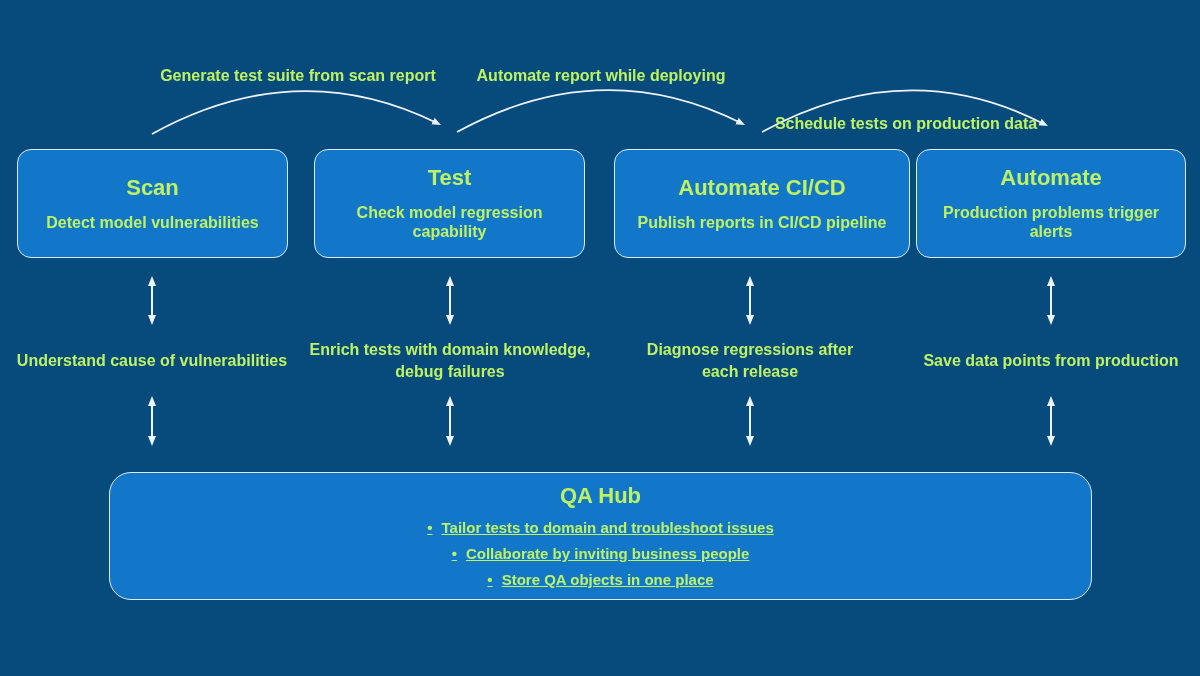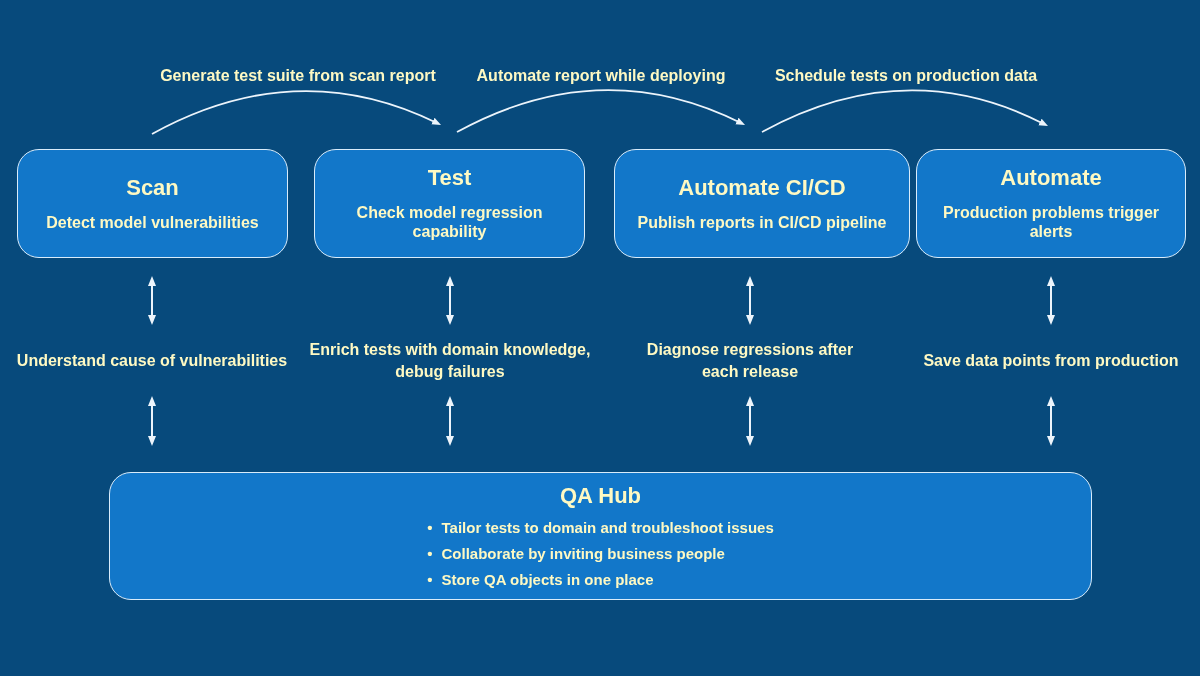--- a/index.html
+++ b/index.html
@@ -1,32 +1,32 @@
 <!DOCTYPE html>
 <html><head>
 <meta charset="utf-8">
 <style>
   html,body { margin:0; padding:0; background:#074a7c; }
   .canvas {
     position:relative; width:1200px; height:676px;
     background:#074a7c; overflow:hidden;
     font-family:"Liberation Sans", sans-serif;
-    font-weight:700; color:#fef9c3;
+    font-weight:700; color:#bef264;
   }
   .overlay { position:absolute; left:0; top:0; width:1200px; height:676px; }
 
   .top-label {
     position:absolute; top:66px; width:400px;
     text-align:center; font-size:16px; line-height:20px;
   }
-  .l1 { left:98px; } .l2 { left:401px; } .l3 { left:706px; }
+  .l1 { left:98px; } .l2 { left:401px; } .l3 { left:706px;margin-top:48px; }
 
   .stage-box {
     position:absolute; top:149px; height:109px; box-sizing:border-box;
-    background:#1277c9; border:1.6px solid #d9ecfb; border-radius:22px;
+    background:#1277c9; border:1.6px solid #d9ecfb; border-radius:14px;
     display:flex; flex-direction:column; align-items:center; justify-content:center;
     gap:13px; padding:0 8px;
   }
   .b1 { left:17px;  width:271px; }
   .b2 { left:314px; width:271px; }
   .b3 { left:614px; width:296px; }
   .b4 { left:916px; width:270px; }
   .stage-title   { font-size:22px; line-height:24px; }
   .stage-subtitle{ font-size:16px; line-height:19px; text-align:center; }
 
@@ -37,22 +37,22 @@
   }
   .f1 { left:2px; } .f2 { left:300px; } .f3 { left:600px; } .f4 { left:901px; }
 
   .qa-hub {
     position:absolute; left:109px; top:472px; width:983px; height:128px;
     box-sizing:border-box; background:#1277c9;
     border:1.6px solid #d9ecfb; border-radius:22px; text-align:center;
   }
   .qa-title { font-size:22px; line-height:24px; margin-top:11px; }
   .qa-list {
-    display:inline-block; text-align:left;
-    margin:7px 0 0 0; padding:0; list-style:none;
+    display:inline-block; text-align:center;
+    margin:7px 0 0 0; padding:0; list-style:none;text-decoration:underline;
   }
   .qa-list li { font-size:15px; line-height:26px; }
   .qa-list li::before { content:"\2022"; margin-right:9px; }
 </style>
 </head>
 <body>
 
 <div class="canvas">
 
   <svg class="overlay" viewBox="0 0 1200 676">

